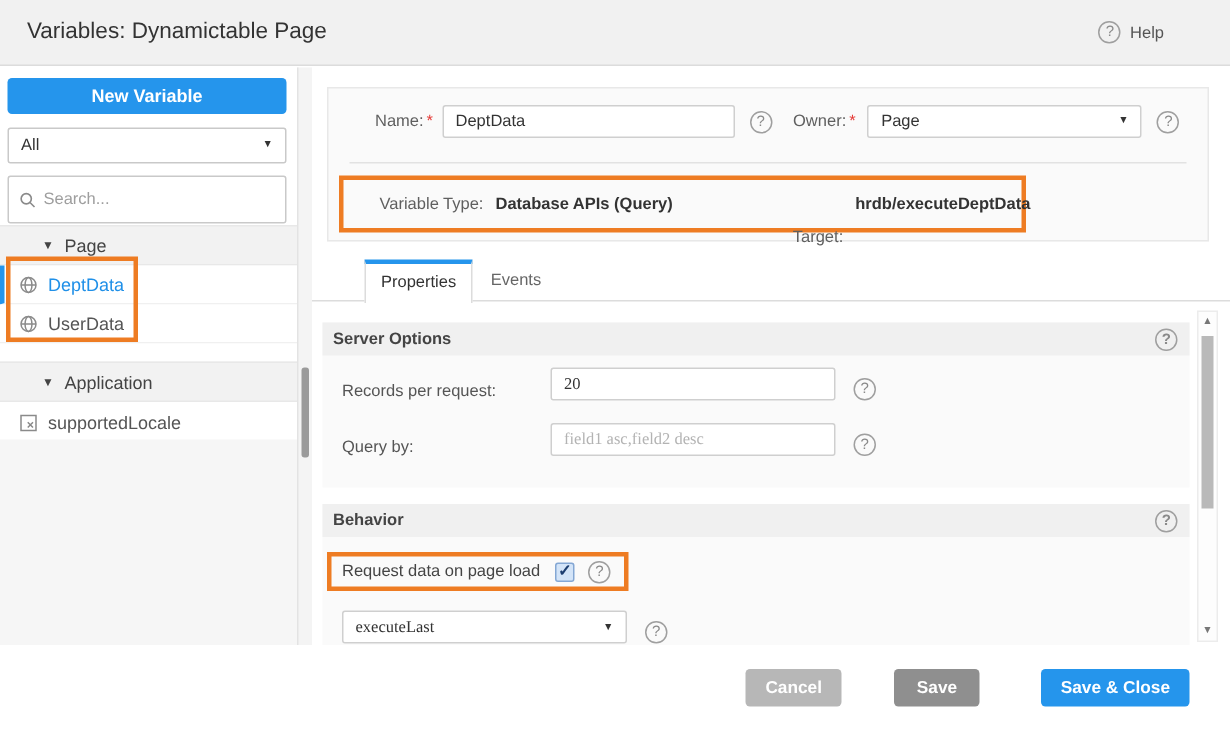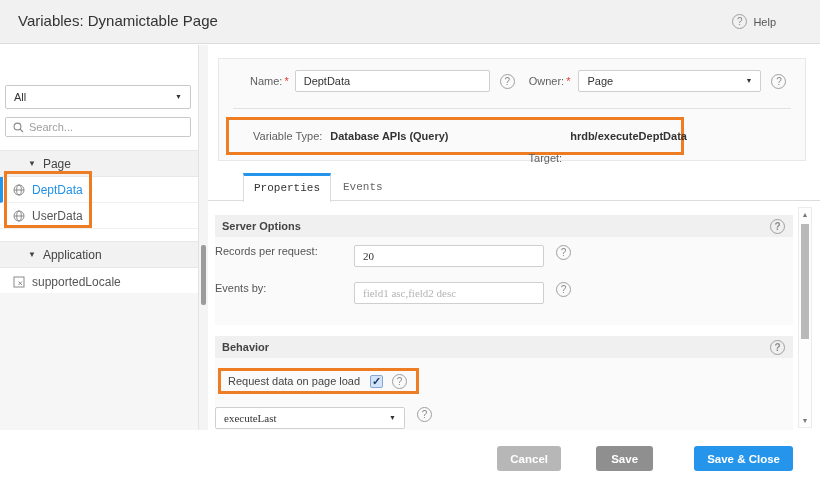--- a/index.html
+++ b/index.html
@@ -11,21 +11,21 @@
   .title { position:absolute; left:18px; top:12px; font-size:15px; color:#333; }
   .help-wrap { position:absolute; right:44px; top:14px; display:flex; align-items:center; gap:6px; color:#555; font-size:11px; cursor:pointer; }
 
   .qicon { display:inline-block; width:15px; height:15px; border:1px solid #9f9f9f; border-radius:50%; color:#8a8a8a; font-size:10px; line-height:13px; text-align:center; background:transparent; flex:0 0 auto; }
 
   
   .sidebar { position:absolute; left:0; top:45px; width:198px; height:385px; background:#fff; }
   .new-var-btn { position:absolute; left:5px; top:7px; width:186px; height:24px; background:#2595ec; border:none; border-radius:3px; color:#fff; font-size:12px; font-weight:bold; font-family:"Liberation Sans", sans-serif; cursor:pointer; }
   .filter-select { position:absolute; left:5px; top:40px; width:186px; height:24px; background:#fff; border:1px solid #c9c9c9; border-radius:2px; font-size:11px; color:#333; line-height:22px; padding:0 8px; cursor:pointer; }
   .filter-select .caret { position:absolute; right:8px; top:0; font-size:7px; color:#333; line-height:22px; }
-  .search-box { position:absolute; left:5px; top:72px; width:186px; height:20px; background:#fff; border:1px solid #c9c9c9; border-radius:2px; display:flex; align-items:center; padding:0 7px; gap:5px; }
+  .search-box { position:absolute; left:5px; top:72px; width:186px; height:32px; background:#fff; border:1px solid #c9c9c9; border-radius:2px; display:flex; align-items:center; padding:0 7px; gap:5px; }
   .search-box input { border:none; outline:none; flex:1; font-size:11px; color:#444; font-family:"Liberation Sans", sans-serif; background:transparent; min-width:0; }
   .search-box input::placeholder { color:#9e9e9e; }
 
   .tree { position:absolute; left:0; top:105px; width:198px; }
   .tgroup { height:27px; background:#f2f2f2; border-top:1px solid #e8e8e8; border-bottom:1px solid #e8e8e8; display:flex; align-items:center; cursor:pointer; }
   .tgroup .garrow { margin-left:28px; font-size:8px; color:#444; }
   .tgroup .glabel { margin-left:7px; font-size:12px; color:#444; }
   .titem { height:26px; background:#fff; border-bottom:1px solid #f0f0f0; display:flex; align-items:center; cursor:pointer; }
   .titem .ticon { margin-left:13px; display:flex; }
   .titem .tlabel { margin-left:7px; font-size:12px; color:#555; }
@@ -53,30 +53,30 @@
   .owner-dd { width:183px; margin-left:8px; }
   .tp-row .qicon { margin-left:10px; }
   .owner-label { margin-left:14px; }
   .panel-divider { position:absolute; left:14px; right:14px; top:49px; border-top:1px solid #e2e2e2; }
   .type-box { position:absolute; left:7px; top:58px; width:458px; height:38px; border:3px solid #ee7c23; display:flex; align-items:center; padding-left:7px; background:transparent; }
   .type-box .val { font-size:11px; color:#333; font-weight:bold; margin-left:8px; white-space:nowrap; }
   .target-label { margin-left:80px;margin-top:44px; }
 
   .tabbar { position:absolute; left:0; right:0; top:127px; height:29px; border-bottom:1px solid #dcdcdc; }
   .tabs { margin-left:35px; display:flex; height:29px; align-items:flex-end; }
-  .tab { font-size:11px; color:#666; padding:0 12px; line-height:27px; cursor:pointer;font-family:Liberation Mono, monospace; }
+  .tab { font-size:11px; color:#666; padding:0 12px; line-height:27px; cursor:pointer; }
   .tab.active { background:#fff; border:1px solid #dcdcdc; border-top:3px solid #2595ec; border-bottom:none; color:#333; line-height:24px; height:29px; margin-bottom:-1px; padding:0 10px; }
 
   .content { position:absolute; left:7px; top:157px; width:578px; bottom:0; background:#fff; }
   .section { background:#fafafa; }
   .sec-server { margin-top:13px; height:110px; }
   .sec-behavior { margin-top:11px; height:100px; }
   .sec-header { height:22px; background:#f0f0f0; display:flex; align-items:center; justify-content:space-between; padding:0 8px 0 7px;font-weight:bold; }
   .sec-title { font-size:11px; color:#444; }
-  .frow { display:flex; align-items:flex-start; }
+  .frow { display:flex; align-items:flex-end; margin-left:13px; }
   .frow .lab { width:139px; font-size:11px; color:#555; flex:0 0 auto; }
   .frow .tinput, .frow .dd { width:190px;font-family:Liberation Serif, serif; }
   .frow .qicon { margin-left:12px; }
   .row-records { margin-top:8px; }
   .row-orderby { margin-top:15px; }
   .tinput::placeholder { color:#b3b3b3; }
   .cb-box { margin-left:3px; margin-top:10px; display:inline-flex; align-items:center; border:3px solid #ee7c23; height:26px; padding:0 9px 0 7px; }
   .cb-box .lab2 { font-size:11px; color:#444; }
   .checkbox { width:13px; height:13px; margin-left:10px; border:1px solid #84a7d4; background:#d3e4f8; border-radius:2px; font-size:11px; line-height:11px; text-align:center; color:#1c3e70; font-weight:bold; cursor:pointer; }
   .checkbox .check { visibility:hidden; }
@@ -104,20 +104,21 @@
 
   <div class="titlebar">
     <div class="title">Variables: Dynamictable Page</div>
     <div class="help-wrap">
       <span class="qicon">?</span>
       <span>Help</span>
     </div>
   </div>
 
   <div class="sidebar">
+    <button class="new-var-btn">New Variable</button>
 
     <div class="filter-select">
       <span>All</span>
       <span class="caret">▼</span>
     </div>
 
     <div class="search-box">
       <svg width="11" height="11" viewBox="0 0 11 11">
         <circle cx="4.5" cy="4.5" r="3.4" fill="none" stroke="#8a8a8a" stroke-width="1.1"></circle>
         <line x1="7" y1="7" x2="10" y2="10" stroke="#8a8a8a" stroke-width="1.1"></line>
@@ -212,21 +213,21 @@
         <div class="sec-header">
           <span class="sec-title">Server Options</span>
           <span class="qicon">?</span>
         </div>
         <div class="frow row-records">
           <span class="lab">Records per request:</span>
           <input class="tinput" value="20" style="">
           <span class="qicon">?</span>
         </div>
         <div class="frow row-orderby">
-          <span class="lab">Events by:</span>
+          <span class="lab">Query by:</span>
           <input class="tinput" placeholder="field1 asc,field2 desc" style="">
           <span class="qicon">?</span>
         </div>
       </div>
 
       <div class="section sec-behavior">
         <div class="sec-header">
           <span class="sec-title">Behavior</span>
           <span class="qicon">?</span>
         </div>

